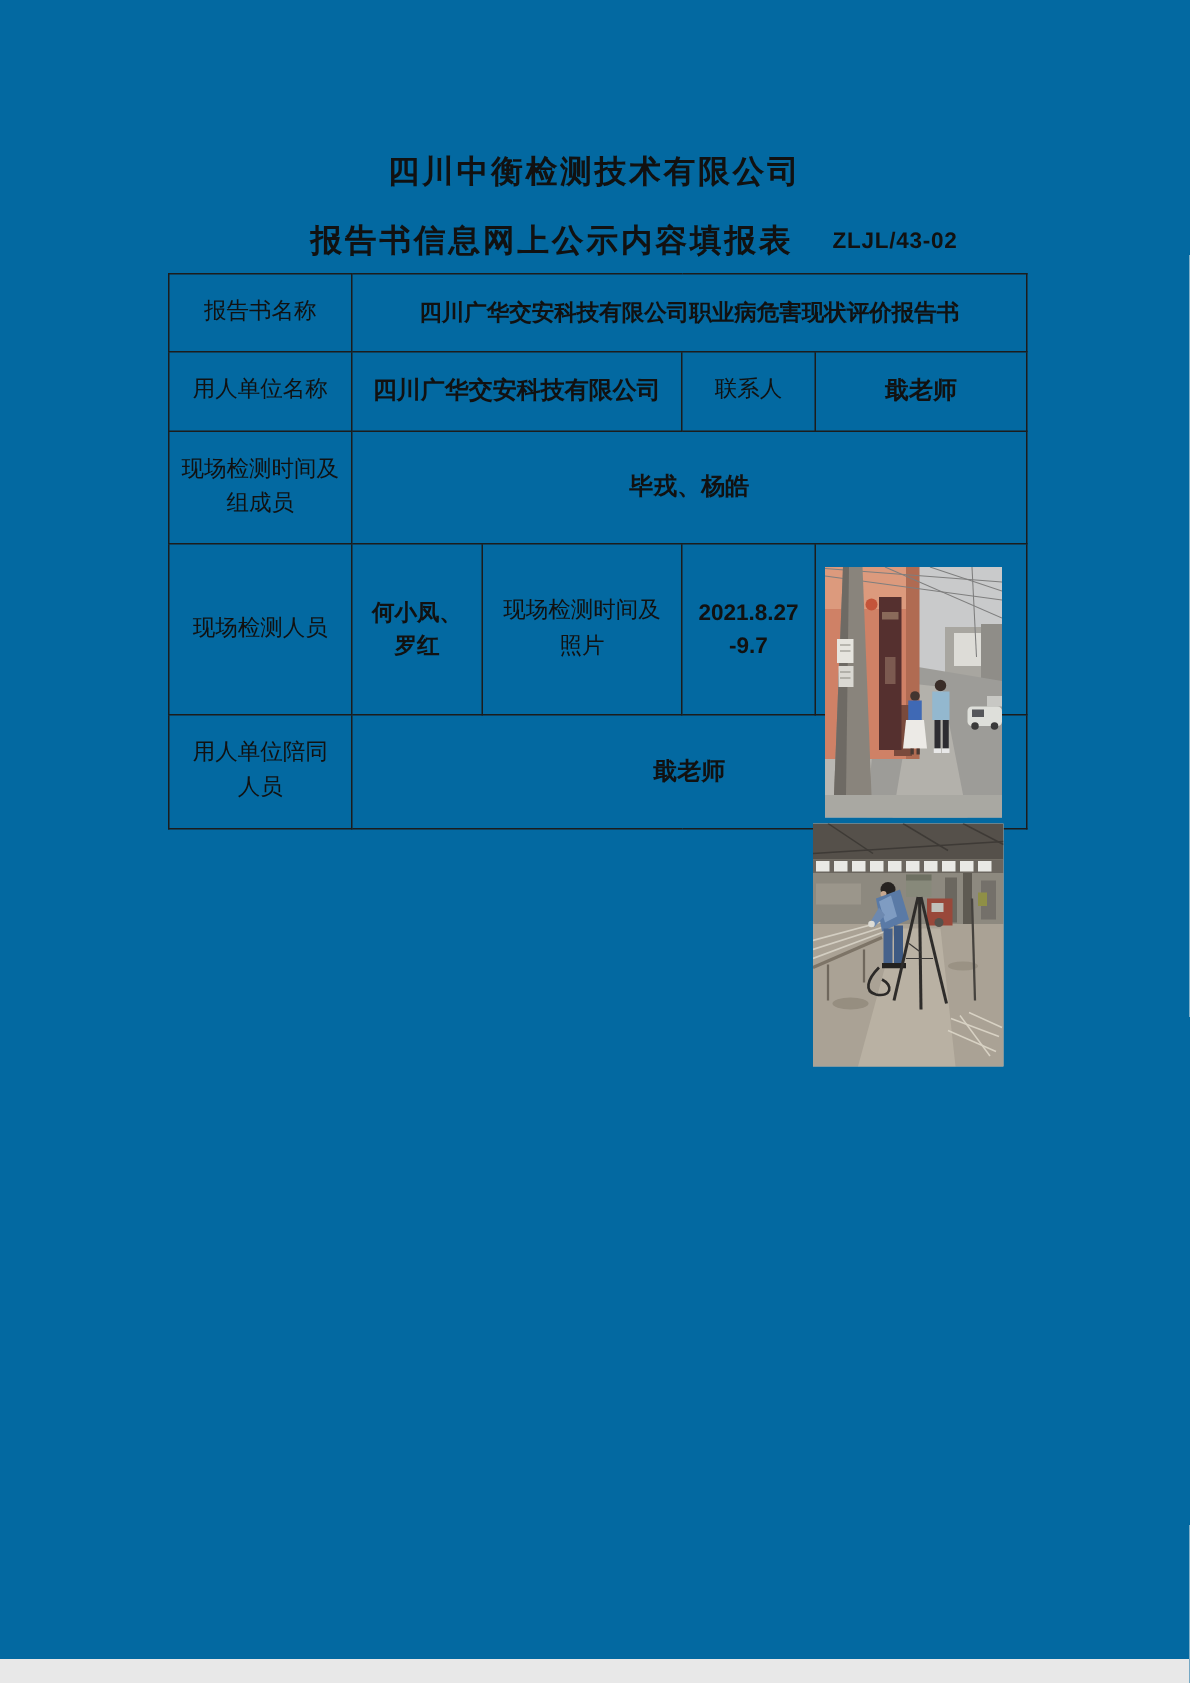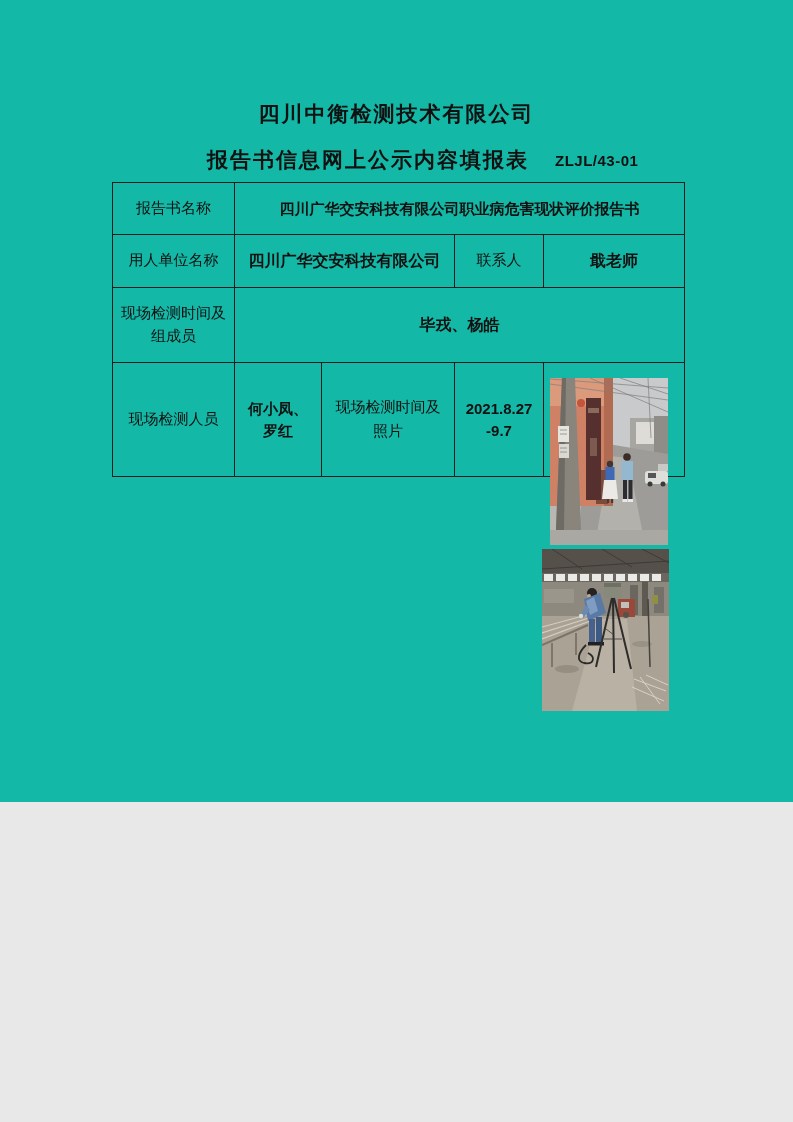--- a/index.html
+++ b/index.html
@@ -1,22 +1,22 @@
 <!DOCTYPE html>
 <html><head>
 <meta charset="utf-8">
 <style>
   * { margin: 0; padding: 0; box-sizing: border-box; }
   html, body { background: #e8e8e8; }
   .page {
     position: relative;
     width: 793px;
-    height: 802px;
+    height: 1106px;
     margin: 0 auto;
-    background: #14b8a6;
+    background: #0369a1;
     overflow: hidden;
     color: #111;
     font-family: "Liberation Sans", sans-serif;
   }
   .company-title {
     position: absolute;
     top: 100px; left: 0; width: 793px;
     text-align: center;
     font-size: 21px;
     font-weight: 700;
@@ -89,21 +89,21 @@
 </style>
 </head>
 <body>
 
 <div class="page">
 
   <div class="company-title">四川中衡检测技术有限公司</div>
 
   <div class="subtitle-row">
     <div class="form-title">报告书信息网上公示内容填报表</div>
-    <div class="form-code">ZLJL/43-01</div>
+    <div class="form-code">ZLJL/43-02</div>
   </div>
 
   <table class="form">
     <colgroup>
       <col style="width:122px">
         <col style="width:87px">
         <col style="width:133px">
         <col style="width:89px">
         <col style="width:141px">
     </colgroup>
@@ -125,20 +125,25 @@
     </tr>
     <tr style="height:114px">
       <td class="lbl">现场检测人员</td>
       <td class="val val-sm pre">何小凤、
 罗红</td>
       <td class="lbl pre">现场检测时间及
 照片</td>
       <td class="val val-sm pre">2021.8.27
 -9.7</td>
       <td></td>
+    </tr>
+    <tr style="height:73px">
+      <td class="lbl pre">用人单位陪同
+人员</td>
+      <td colspan="4" class="val">戢老师</td>
     </tr>
   </tbody>
     </table>
 
   <div class="photo" id="photo-survey">
     <svg width="118" height="167" viewBox="0 0 118 167" preserveAspectRatio="none" xmlns="http://www.w3.org/2000/svg">
       <rect width="118" height="167" fill="#b9b7b2"></rect>
       <rect width="118" height="72" fill="#c9cacb"></rect>
       <rect x="80" y="40" width="38" height="36" fill="#a8a6a0"></rect>
       <rect x="86" y="44" width="18" height="22" fill="#dddcd7"></rect>

